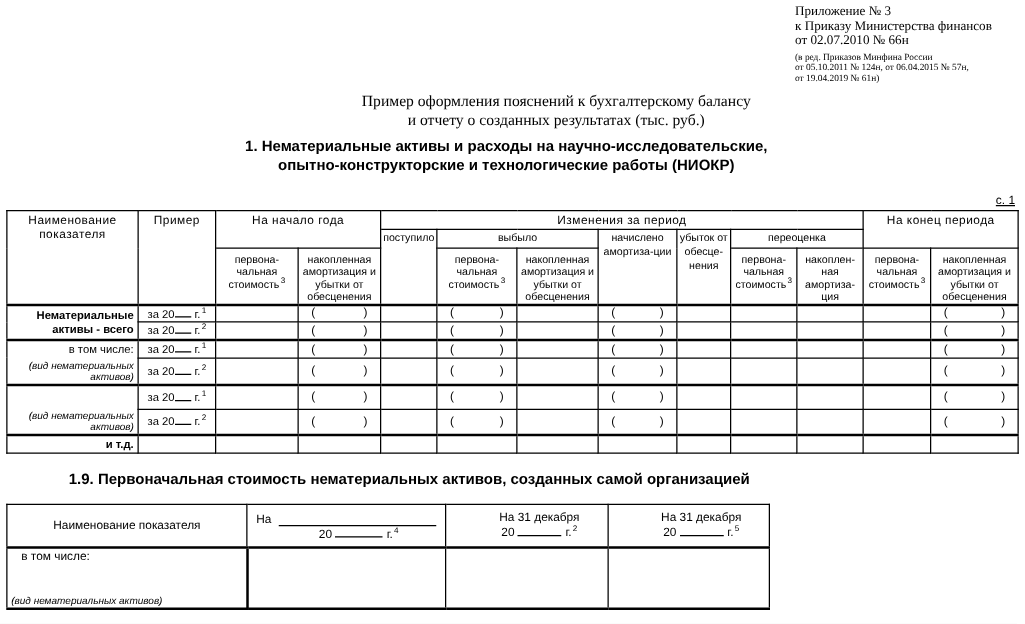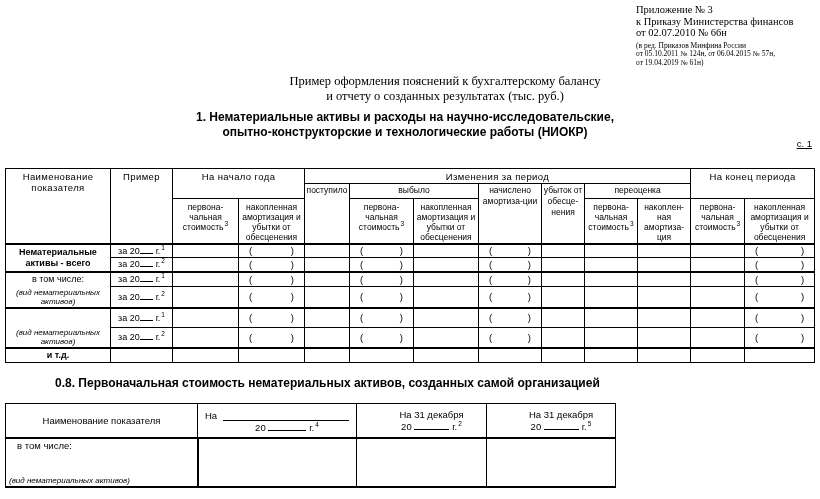--- a/index.html
+++ b/index.html
@@ -10,40 +10,40 @@
   
   .appendix { position:absolute; left:636px; top:4px; width:184px;
               font-family:"Liberation Serif", serif; font-size:10.5px; line-height:11.5px; }
   .appendix .amend { margin-top:3px; font-size:7.5px; line-height:8.5px; }
 
   
   .doc-title { position:absolute; left:0; top:74px; width:810px; text-align:center;
                font-family:"Liberation Serif", serif; font-size:12.5px; line-height:15px;margin-left:40px; }
   .sec-head  { position:absolute; left:0; top:110px; width:810px; text-align:center;
                font-size:12px; font-weight:bold; line-height:15px; }
-  .page-marker { position:absolute; right:8px; top:138px; font-size:9.5px;text-decoration:underline; }
+  .page-marker { position:absolute; right:8px; top:155px; font-size:9.5px;text-decoration:underline; }
 
   
   table { border-collapse:collapse; table-layout:fixed; }
   th, td { border:1px solid #000; overflow:hidden; padding:0 1px; }
   th { font-weight:normal; vertical-align:top; text-align:center; }
   sup { font-size:6.5px; vertical-align:super; line-height:0; margin-left:1px; }
   .ul { display:inline-block; width:13px; height:8px; border-bottom:1px solid #000; margin-right:3px; }
 
   
   .t11 { position:absolute; left:5px; top:168px; width:809px; }
   .t11 thead { font-size:9px; line-height:11px; }
   .t11 tr.hA th { padding-top:2px; letter-spacing:0.4px; font-size:9.5px; }
   .t11 tr.hB th { padding-top:1px; font-size:8.5px; }
   .t11 tr.hC th { padding-top:3px; font-size:8.5px; line-height:10px; }
   .t11 .hbb { border-bottom:2px solid #000; }
   .gbb { border-bottom:2px solid #000; }
   .t11 tbody td { vertical-align:middle; font-size:9px; }
   .t11 tr.ge td { border-bottom:2px solid #000; }
-  .lbl { text-align:center; vertical-align:top; padding:1px 3px; font-size:9.5px; line-height:11px;margin-top:24px; }
+  .lbl { text-align:right; vertical-align:top; padding:1px 3px; font-size:9.5px; line-height:11px;margin-top:24px; }
   .lbl.bold { font-weight:bold; }
   .kind { font-style:italic; font-size:8px; line-height:9px; }
   .twocell { display:flex; flex-direction:column; justify-content:space-between; height:32px; }
   .endcell { display:flex; flex-direction:column; justify-content:flex-end; height:36px; }
   .pc { font-size:8.5px; text-align:center; white-space:nowrap; }
   .par { display:flex; justify-content:space-between; padding:0 9px; font-size:9.5px; }
   .r14 { height:14px; } .r20 { height:20px; } .r19 { height:19px; } .r13 { height:13px; }
 
   
   .sec12 { position:absolute; left:55px; top:376px; font-size:12px; font-weight:bold; }
@@ -358,21 +358,21 @@
         <td></td>
         <td></td>
         <td></td>
         <td></td>
         <td></td>
         <td></td>
       </tr>
     </tbody>
   </table>
 
-  <div class="sec12">0.8. Первоначальная стоимость нематериальных активов, созданных самой организацией</div>
+  <div class="sec12">1.9. Первоначальная стоимость нематериальных активов, созданных самой организацией</div>
 
   <table class="t12">
     <colgroup>
       <col style="width:192px">
         <col style="width:159px">
         <col style="width:130px">
         <col style="width:129px">
     </colgroup>
     <thead>
       <tr>

